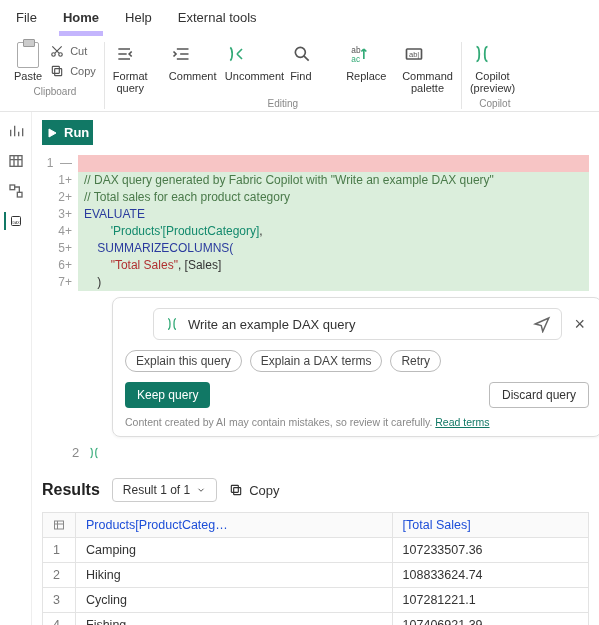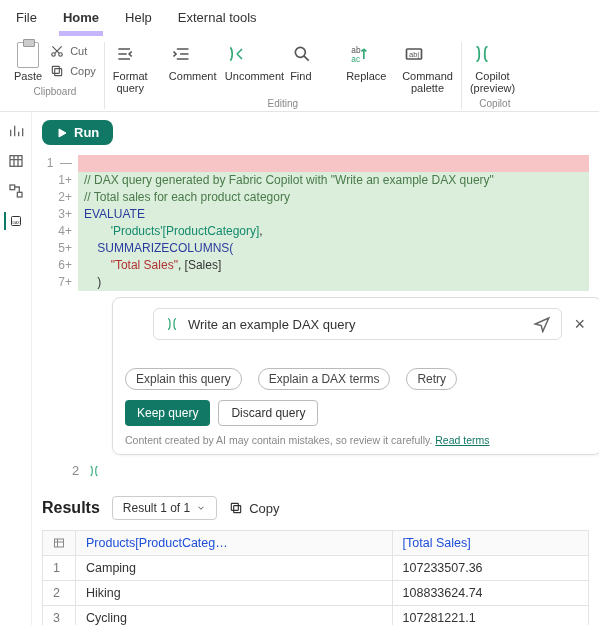--- a/index.html
+++ b/index.html
@@ -26,21 +26,21 @@
   .vbtn .bicon { width: 24px; height: 24px; display:flex; align-items:center; justify-content:center; color:#555; }
   .group-label { font-size: 10px; color: #888; margin-top: 4px; }
 
   
   .body-row { display: flex; flex: 1; min-height: 0; }
   .vtoolbar { width: 32px; display: flex; flex-direction: column; align-items: center; gap: 12px; padding-top: 10px; border-right: 1px solid #eee; color: #666; }
   .vtoolbar .vicon { width: 18px; height: 18px; display:flex; align-items:center; justify-content:center; }
   .vtoolbar .active-v { border-left: 2px solid #117865; padding-left: 4px; margin-left: -6px; }
 
   .main { flex: 1; display: flex; flex-direction: column; padding: 8px 10px; min-width: 0; }
-  .run-btn { background: #117865; color: #fff; border: none; border-radius: 8px; padding: 5px 14px; font-size: 13px; font-weight: 600; display:inline-flex; align-items:center; gap:6px; width: fit-content; }
+  .run-btn { background: #117865; color: #fff; border: none; border-radius: 0; padding: 5px 4px; font-size: 13px; font-weight: 600; display:inline-flex; align-items:center; gap:6px; width: fit-content; }
 
   
   .editor { margin-top: 10px; display:flex; font-family: Consolas, monospace; font-size: 12px; }
   .gutter { width: 36px; text-align: right; color: #999; padding-right:6px; }
   .gutter .gln { height:17px; line-height:17px; white-space:pre; }
   .code { flex:1; }
   .ln { height:17px; line-height:17px; padding-left:6px; white-space:pre; }
   .blank-red { background:#f7c5c5; }
   .hl { background:#dbeedc; }
   .c-comment { color:#4a7a4a; }
@@ -48,23 +48,23 @@
   .c-func { color:#2a3b9e; }
   .c-teal { color:#138a6d; }
   .c-red { color:#b03030; }
 
   
   .copilot { margin: 6px 0 0 70px; border:1px solid #ddd; border-radius:8px; padding:10px 12px 8px 12px; width: 490px; box-shadow: 0 1px 3px rgba(0,0,0,.05);}
   .cp-row { display:flex; align-items:center; gap:8px; background: #fff; margin-left: 28px; }
   .cp-input-wrap { flex:1; display:flex; align-items:center; gap:8px; border:1px solid #ddd; border-radius:6px; padding:6px 10px; }
   .cp-input { flex:1; border:none; outline:none; font-size:13px; color:#333; }
   .cp-close { color:#555; font-size:18px; padding:0 4px; }
-  .cp-chips { display:flex; gap:16px; margin-top:28px; }
+  .cp-chips { display:flex; gap:8px; margin-top:10px; }
   .chip { border:1px solid #bbb; border-radius:14px; padding:3px 10px; font-size:12px; color:#444; background:#fff; }
-  .cp-actions { display:flex; gap:8px; margin-top:10px; }
+  .cp-actions { display:flex; gap:8px; margin-top:10px;justify-content:space-between; }
   .btn-primary { background:#117865; color:#fff; border:none; border-radius:4px; padding:5px 12px; font-size:12px; }
   .btn-secondary { background:#fff; border:1px solid #bbb; border-radius:4px; padding:5px 12px; font-size:12px; color:#333;}
   .cp-footer { font-size:10.5px; color:#888; margin-top:8px; }
   .cp-footer a { color:#117865; text-decoration: underline; }
 
   .line2 { display:flex; align-items:center; gap:8px; color:#888; margin-top:8px; margin-left:30px;}
 
   
   .results-hdr { display:flex; align-items:center; gap:12px; margin-top:18px; }
   .results-hdr h4 { font-size:16px; font-weight:700; color:#222; }

